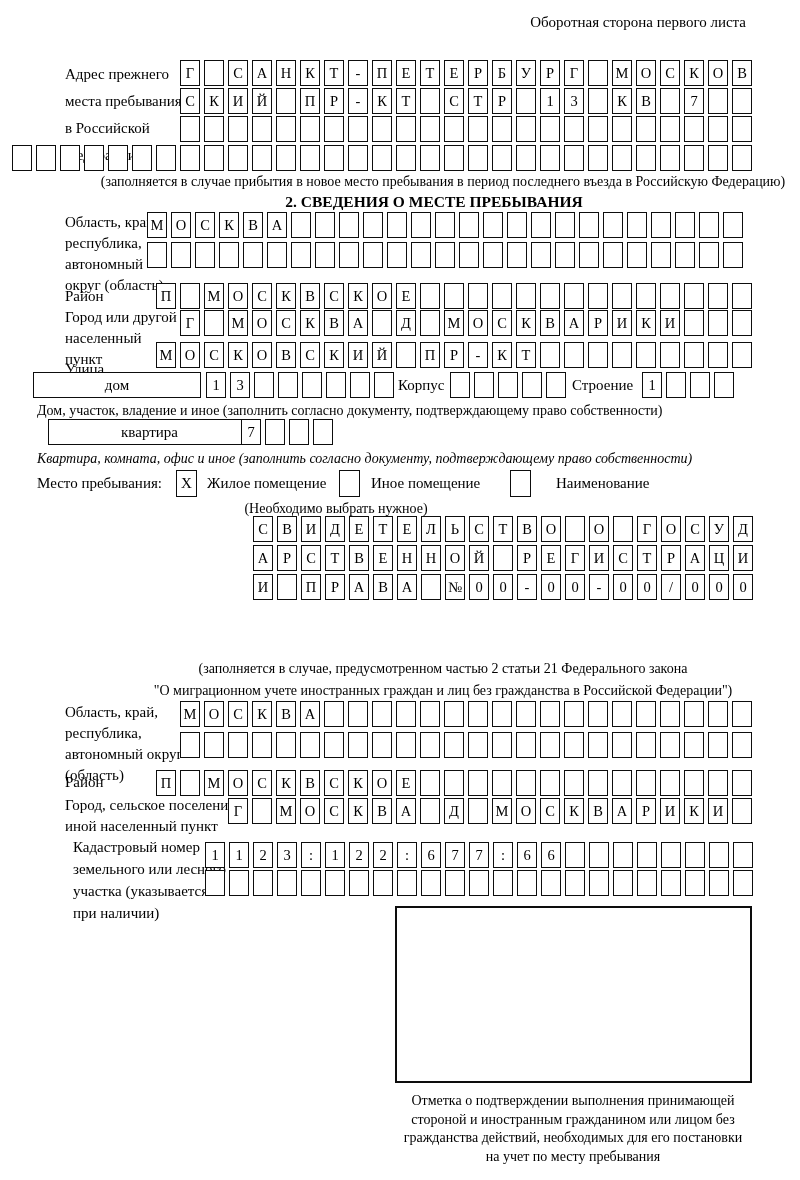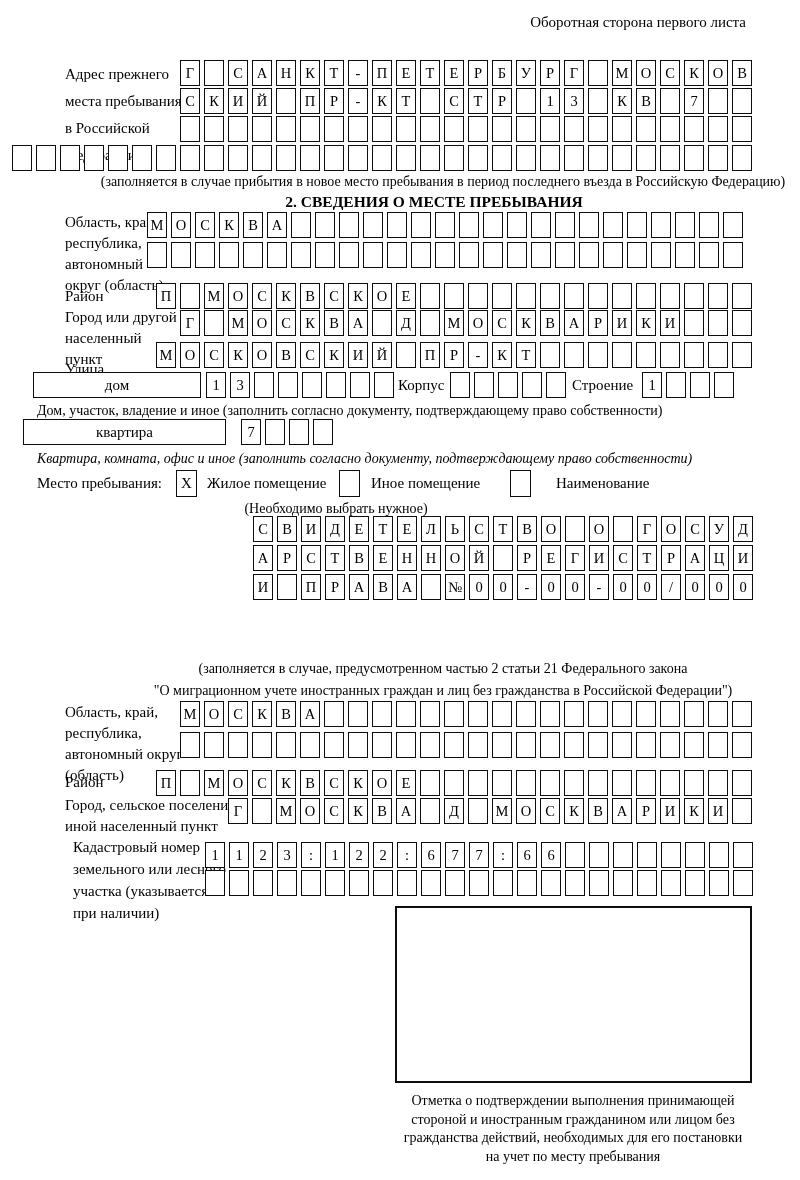--- a/index.html
+++ b/index.html
@@ -310,21 +310,21 @@
     </div>
   <div class="lbl" style="left:572px;top:375px;">Строение</div>
   <div class="row" style="left:642px;top:372px;">
       <div class="cell">1</div>
       <div class="cell"></div>
       <div class="cell"></div>
       <div class="cell"></div>
     </div>
   <div class="cap" style="left:37px;top:402px;">Дом, участок, владение и иное (заполнить согласно документу, подтверждающему право собственности)</div>
 
-  <div class="wbox" style="left:23px;top:419px;width:203px;">квартира</div>
+  <div class="wbox" style="left:48px;top:419px;width:203px;">квартира</div>
   <div class="row" style="left:241px;top:419px;">
       <div class="cell">7</div>
       <div class="cell"></div>
       <div class="cell"></div>
       <div class="cell"></div>
     </div>
   <div class="cap" style="left:37px;top:450px;font-style:italic;">Квартира, комната, офис и иное (заполнить согласно документу, подтверждающему право собственности)</div>
 
   <div class="lbl" style="left:37px;top:473px;">Место пребывания:</div>
   <div class="chk" style="left:176px;top:470px;">X</div>

